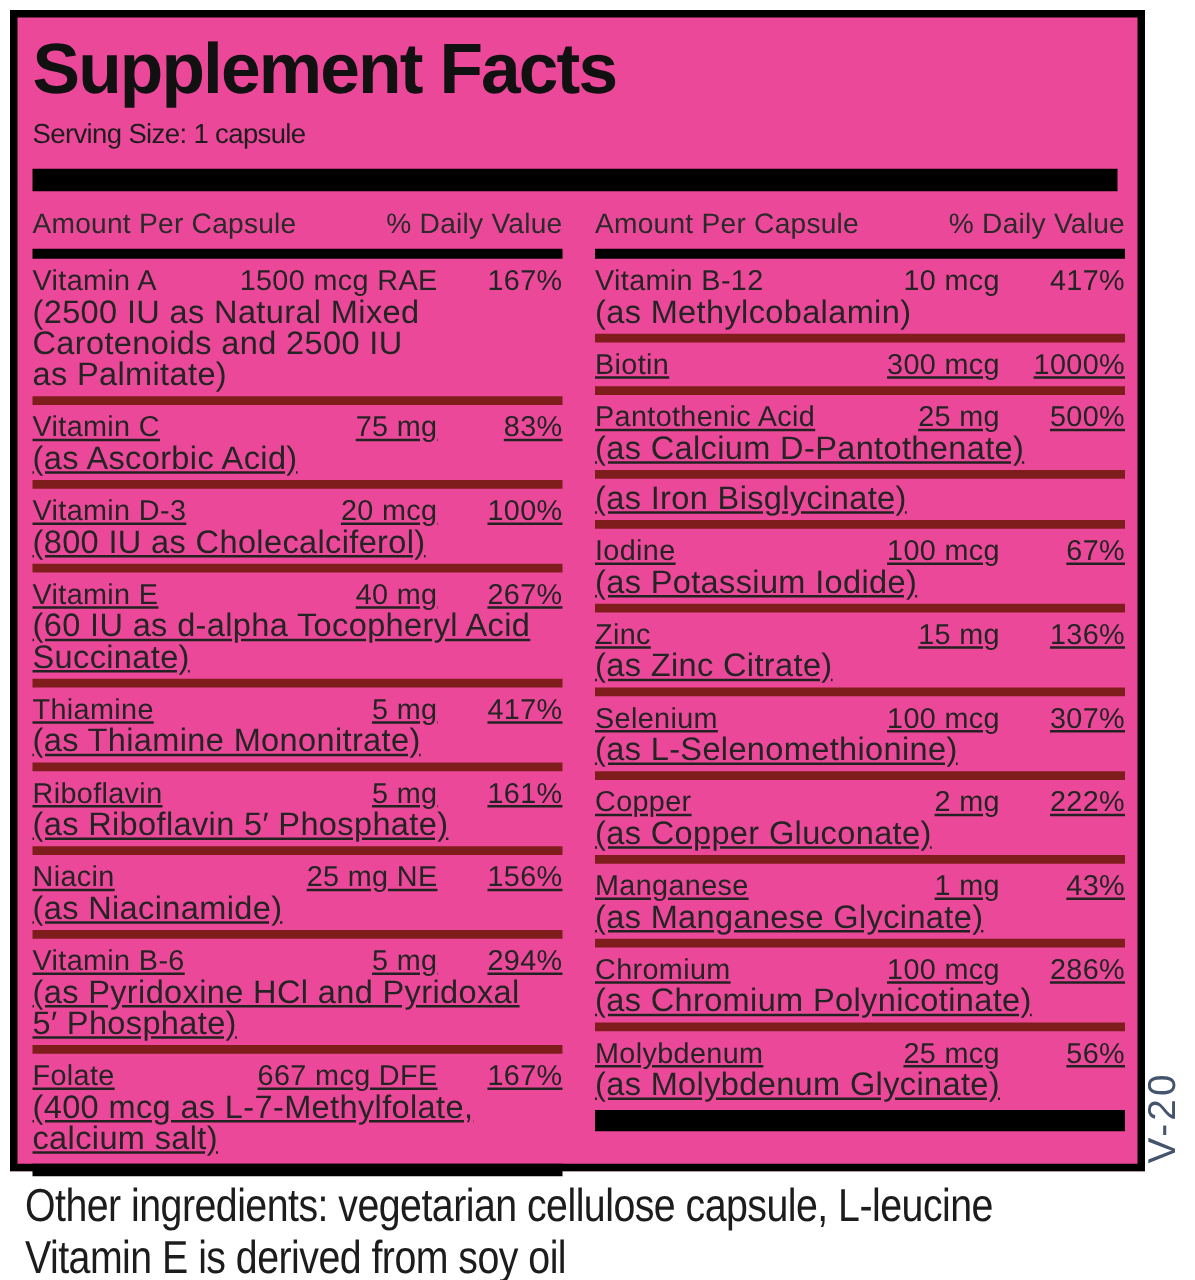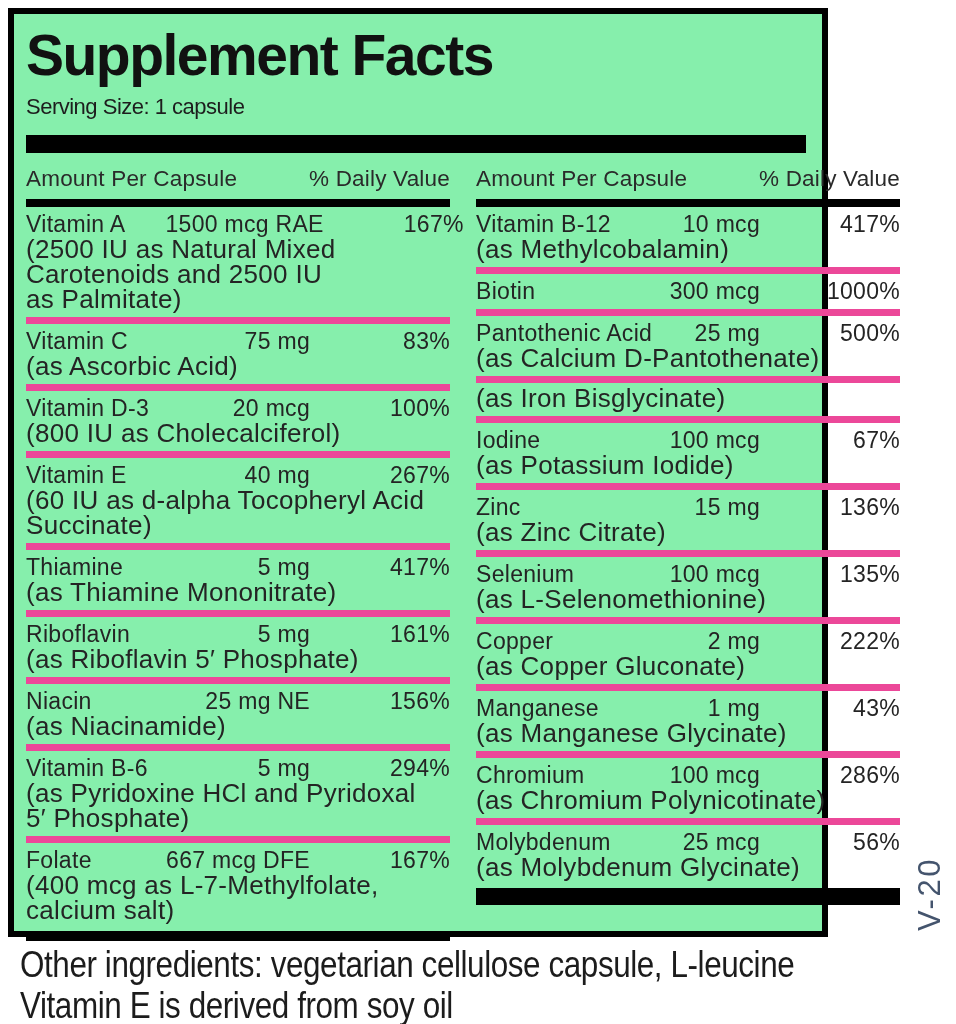--- a/index.html
+++ b/index.html
@@ -9,26 +9,26 @@
     height: 1024px;
     background: #ffffff;
     font-family: "Liberation Sans", sans-serif;
     color: #222222;
     overflow: hidden;
   }
   .label-box {
     position: absolute;
     left: 8px;
     top: 8px;
-    width: 820px;
+    width: 908px;
     height: 929px;
     border: 6px solid #000000;
     box-sizing: border-box;
     padding: 6px 16px 0 12px;
-    background: #86efac;
+    background: #ec4899;
   }
   .title {
     font-size: 57px;
     font-weight: bold;
     letter-spacing: -1.5px;
     color: #111111;
     line-height: 62px;
     margin-top: 4px;
   }
   .serving {
@@ -55,30 +55,29 @@
     justify-content: space-between;
     align-items: flex-start;
     font-size: 22.5px;
     letter-spacing: 0.2px;
     color: #2a2a2a;
     padding: 11px 0 7px 0;
   }
   .header-bar { height: 8px; background: #000000; }
   .rows { }
   .row { padding: 3px 0 5px 0; }
-  .row + .row { border-top: 7px solid #ec4899; }
+  .row + .row { border-top: 7px solid #7f1d1d; text-decoration: underline; }
   .main-line {
     display: flex;
     align-items: flex-start;
     font-size: 23px;
     line-height: 25px;
     letter-spacing: 0.3px;
     color: #242424;
     padding-top: 2px;
-    gap: 40px;
   }
   .n-name { white-space: nowrap; }
   .n-amount { margin-left: auto; white-space: nowrap; }
   .n-pct { width: 100px; flex: 0 0 100px; text-align: right; white-space: nowrap; }
   .detail {
     font-size: 26px;
     line-height: 25px;
     letter-spacing: 0.3px;
     color: #242424;
   }
@@ -260,21 +259,21 @@
                 <span class="n-name">Zinc</span>
                 <span class="n-amount">15 mg</span>
                 <span class="n-pct">136%</span>
               </div>
               <div class="detail">(as Zinc Citrate)</div>
             </div>
             <div class="row">
               <div class="main-line">
                 <span class="n-name">Selenium</span>
                 <span class="n-amount">100 mcg</span>
-                <span class="n-pct">135%</span>
+                <span class="n-pct">307%</span>
               </div>
               <div class="detail">(as L-Selenomethionine)</div>
             </div>
             <div class="row">
               <div class="main-line">
                 <span class="n-name">Copper</span>
                 <span class="n-amount">2 mg</span>
                 <span class="n-pct">222%</span>
               </div>
               <div class="detail">(as Copper Gluconate)</div>

